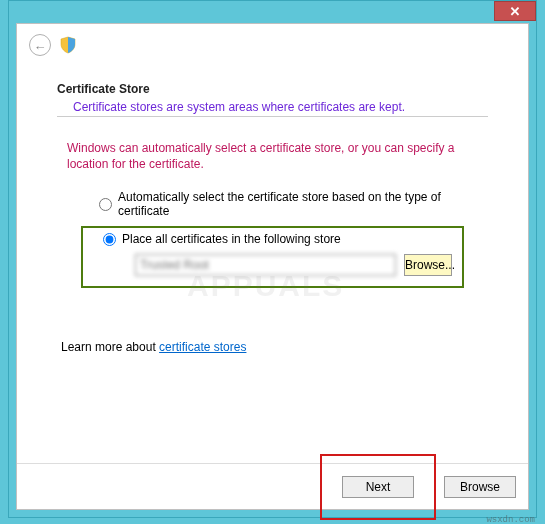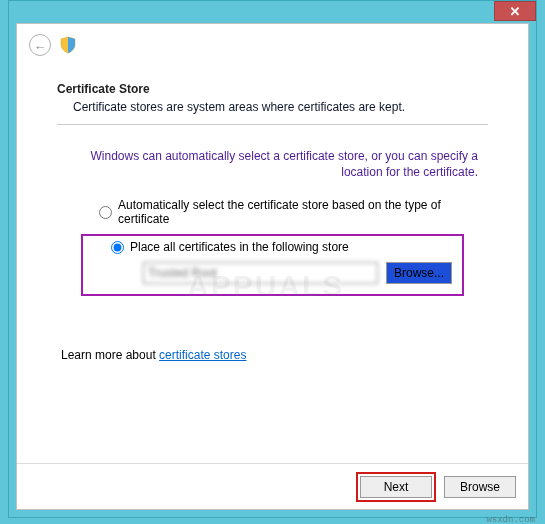--- a/index.html
+++ b/index.html
@@ -82,50 +82,49 @@
     .content {
       padding: 18px 40px 10px 40px;
     }
     .section-title {
       font-weight: bold;
       font-size: 12px;
       color: #222;
       margin-bottom: 4px;
     }
     .section-desc {
-      color: #0f172a;
+      color: #6d28d9;
       font-size: 12px;
       padding-left: 16px;
-      margin-bottom: 10px;
+      margin-bottom: 2px;
     }
     hr.sep {
       border: none;
       border-top: 1px solid #ccc;
       margin-bottom: 24px;
     }
     .instruction {
       font-size: 12px;
-      color: #4c1d95;
+      color: #be185d;
       margin: 0 10px 18px 10px;
       line-height: 1.3;
-      text-align: right;
     }
     .radio-row {
       display: flex;
       align-items: center;
       margin: 0 0 8px 42px;
       font-size: 12px;
     }
     .radio-row input[type=radio] {
       margin-right: 6px;
     }
     .highlight {
-      border: 2px solid #a21caf;
+      border: 2px solid #4d7c0f;
       margin: 0 24px 0 24px;
-      padding: 4px 10px 10px 28px;
+      padding: 4px 10px 10px 20px;
     }
     .store-label {
       margin: 4px 0 2px 32px;
       font-size: 12px;
     }
     .store-row {
       display: flex;
       align-items: center;
       margin-left: 32px;
     }
@@ -133,24 +132,24 @@
       flex: 1;
       height: 22px;
       border: 1px solid #888;
       background: #fff;
       font-size: 12px;
       padding: 0 4px;
       filter: blur(2px);
       color: #777;
     }
     .browse-btn {
-      width: 66px;
+      width: 48px;
       height: 22px;
       margin-left: 8px;
-      background: #1d4ed8;
+      background: #fef9c3;
       border: 1px solid #999;
       font-size: 12px;
       cursor: pointer;
     }
     .learn-more {
       margin-top: 52px;
       margin-left: 4px;
       font-size: 12px;
     }
     .learn-more a { color: #0066cc; text-decoration: underline; }
@@ -162,21 +161,21 @@
       height: 46px;
       border-top: 1px solid #ddd;
       display: flex;
       justify-content: flex-end;
       align-items: center;
       padding-right: 12px;
       gap: 8px;
     }
     .next-wrap {
       border: 2px solid #d11919;
-      padding: 2px;
+      padding: 20px;
     }
     .win-btn {
       width: 72px;
       height: 22px;
       background: #eee;
       border: 1px solid #999;
       font-size: 12px;
       cursor: pointer;
     }
     .watermark {

